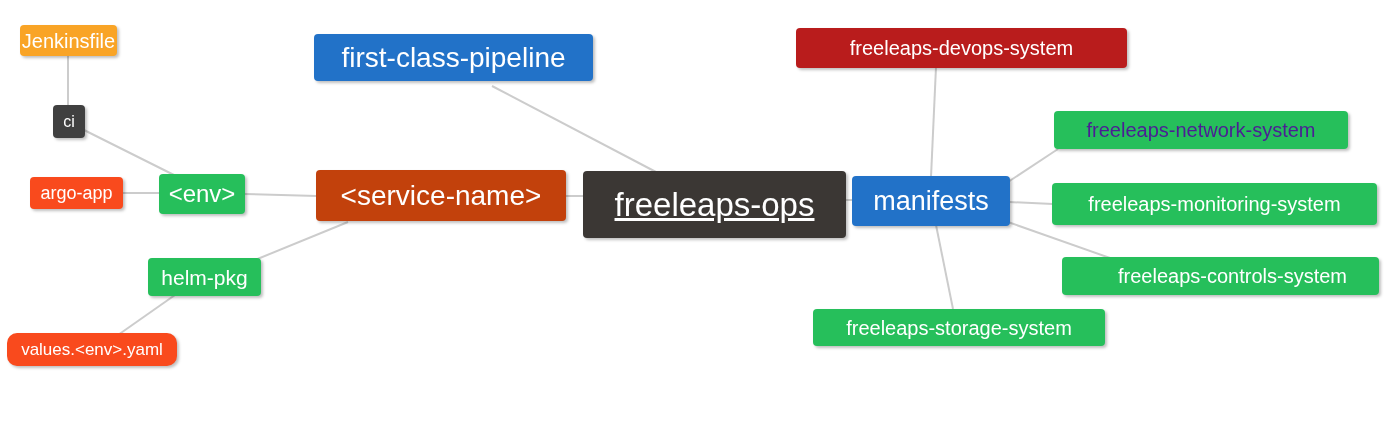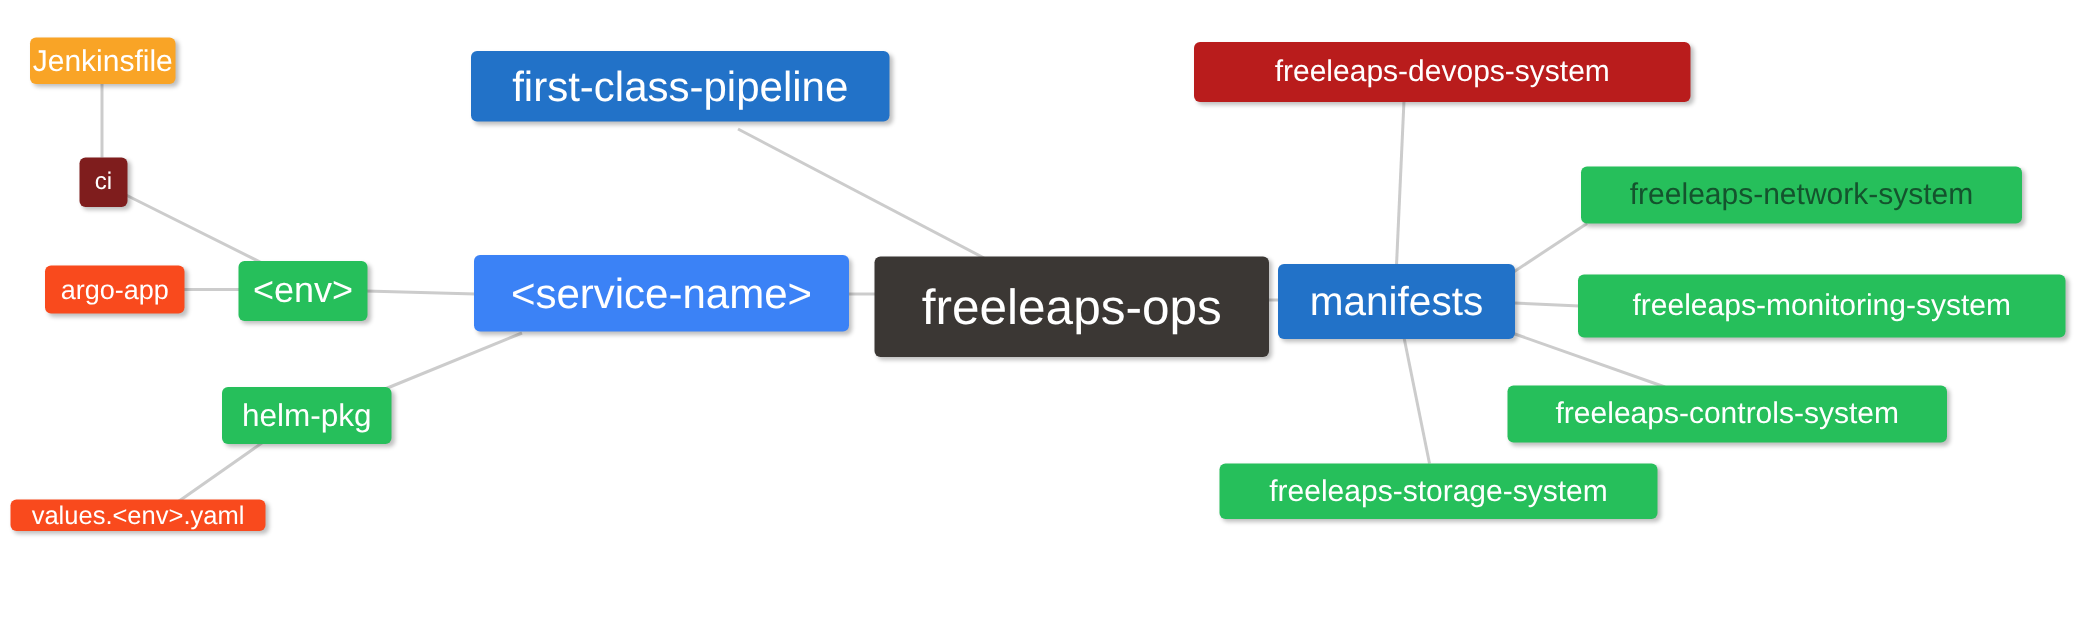--- a/index.html
+++ b/index.html
@@ -51,28 +51,28 @@
       <line x1="565" y1="196" x2="584" y2="196" stroke="#CCCCCC" stroke-width="2"></line>
       <line x1="845" y1="200" x2="853" y2="200" stroke="#CCCCCC" stroke-width="2"></line>
       <line x1="931" y1="177" x2="936" y2="67" stroke="#CCCCCC" stroke-width="2"></line>
       <line x1="1008" y1="182" x2="1058" y2="149" stroke="#CCCCCC" stroke-width="2"></line>
       <line x1="1009" y1="202" x2="1053" y2="204" stroke="#CCCCCC" stroke-width="2"></line>
       <line x1="1008" y1="222" x2="1110" y2="258" stroke="#CCCCCC" stroke-width="2"></line>
       <line x1="936" y1="225" x2="953" y2="309" stroke="#CCCCCC" stroke-width="2"></line>
     </svg>
   <div id="node-layer">
       <div class="node" style="left: 20px; top: 25px; width: 97px; height: 31px; font-size: 20px; background: rgb(249, 164, 38); color: rgb(255, 255, 255);">Jenkinsfile</div>
-      <div class="node" style="left: 53px; top: 105px; width: 32px; height: 33px; font-size: 16px; background: #7f1d1d; color: rgb(255, 255, 255);">ci</div>
+      <div class="node" style="left: 53px; top: 105px; width: 32px; height: 33px; font-size: 16px; background: #404040; color: rgb(255, 255, 255);">ci</div>
       <div class="node" style="left: 30px; top: 177px; width: 93px; height: 32px; font-size: 18px; background: rgb(249, 74, 29); color: rgb(255, 255, 255);">argo-app</div>
       <div class="node" style="left: 159px; top: 174px; width: 86px; height: 40px; font-size: 24px; background: rgb(38, 191, 91); color: rgb(255, 255, 255);">&lt;env&gt;</div>
       <div class="node" style="left: 148px; top: 258px; width: 113px; height: 38px; font-size: 21px; background: rgb(38, 191, 91); color: rgb(255, 255, 255);">helm-pkg</div>
-      <div class="node" style="left: 7px; top: 333px; width: 170px; height: 21px; font-size: 17px; background: rgb(249, 74, 29); color: rgb(255, 255, 255);">values.&lt;env&gt;.yaml</div>
+      <div class="node" style="left: 7px; top: 333px; width: 170px; height: 33px; font-size: 17px; background: rgb(249, 74, 29); color: rgb(255, 255, 255); border-radius: 10px;">values.&lt;env&gt;.yaml</div>
       <div class="node" style="left: 314px; top: 34px; width: 279px; height: 47px; font-size: 28px; background: rgb(34, 114, 200); color: rgb(255, 255, 255);">first-class-pipeline</div>
-      <div class="node" style="left: 316px; top: 170px; width: 250px; height: 51px; font-size: 28px; background: #3b82f6; color: rgb(255, 255, 255);">&lt;service-name&gt;</div>
-      <div class="node" style="left: 583px; top: 171px; width: 263px; height: 67px; font-size: 33px; background: rgb(59, 55, 52); color: rgb(255, 255, 255);">freeleaps-ops</div>
+      <div class="node" style="left: 316px; top: 170px; width: 250px; height: 51px; font-size: 28px; background: #c2410c; color: rgb(255, 255, 255);">&lt;service-name&gt;</div>
+      <div class="node" style="left: 583px; top: 171px; width: 263px; height: 67px; font-size: 33px; background: rgb(59, 55, 52); color: rgb(255, 255, 255); text-decoration: underline;">freeleaps-ops</div>
       <div class="node" style="left: 852px; top: 176px; width: 158px; height: 50px; font-size: 27px; background: rgb(34, 114, 200); color: rgb(255, 255, 255);">manifests</div>
       <div class="node" style="left: 796px; top: 28px; width: 331px; height: 40px; font-size: 20px; background: #b91c1c; color: rgb(255, 255, 255);">freeleaps-devops-system</div>
-      <div class="node" style="left: 1054px; top: 111px; width: 294px; height: 38px; font-size: 20px; background: rgb(38, 191, 91); color: #14532d;">freeleaps-network-system</div>
+      <div class="node" style="left: 1054px; top: 111px; width: 294px; height: 38px; font-size: 20px; background: rgb(38, 191, 91); color: #4c1d95;">freeleaps-network-system</div>
       <div class="node" style="left: 1052px; top: 183px; width: 325px; height: 42px; font-size: 20px; background: rgb(38, 191, 91); color: rgb(255, 255, 255);">freeleaps-monitoring-system</div>
-      <div class="node" style="left: 1005px; top: 257px; width: 293px; height: 38px; font-size: 20px; background: rgb(38, 191, 91); color: rgb(255, 255, 255);">freeleaps-controls-system</div>
+      <div class="node" style="left: 1062px; top: 257px; width: 293px; height: 38px; font-size: 20px; background: rgb(38, 191, 91); color: rgb(255, 255, 255); padding-left: 24px;">freeleaps-controls-system</div>
       <div class="node" style="left: 813px; top: 309px; width: 292px; height: 37px; font-size: 20px; background: rgb(38, 191, 91); color: rgb(255, 255, 255);">freeleaps-storage-system</div>
     </div>
 </div>
 
 </body></html>

